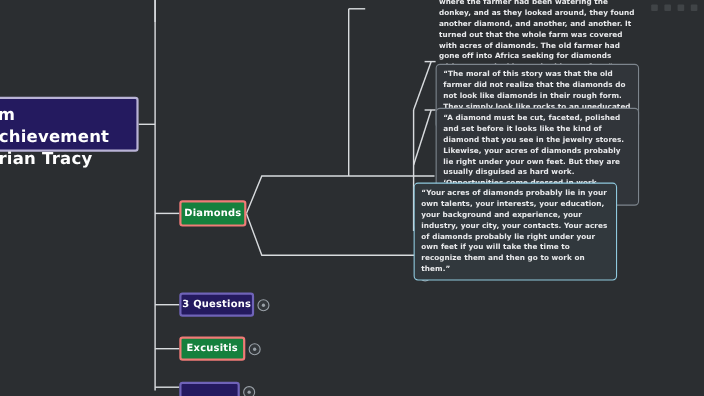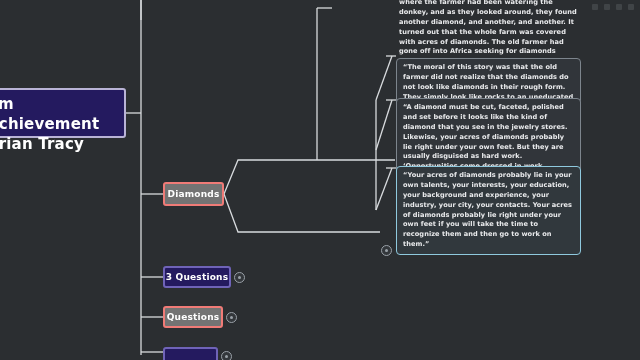--- a/index.html
+++ b/index.html
@@ -53,21 +53,21 @@
     flex-direction: column;
     align-items: flex-start;
   }
   .node-purple {
     background: #241a5f;
     border: 2px solid #6f63b8;
     font-size: 9px;
     padding: 0 8px;
   }
   .node-red {
-    background: #737373;
+    background: #15803d;
     border: 2px solid #f07b77;
     font-size: 9px;
     padding: 0 8px;
   }
   
   .note {
     position: absolute;
     box-sizing: border-box;
     color: #e9eaec;
     font-size: 6.6px;
@@ -190,33 +190,33 @@
   <div class="node node-red" style="left:163px; top:182px; width:61px; height:24px;">
     <span>Diamonds</span>
   </div>
 
   <div class="node node-purple" style="left:163px; top:266px; width:68px; height:22px;">
     <span>3 Questions</span>
   </div>
   <span class="badge" style="left:234px; top:272px;"></span>
 
   <div class="node node-red" style="left:163px; top:306px; width:60px; height:22px;">
-    <span>Questions</span>
+    <span>Excusitis</span>
   </div>
   <span class="badge" style="left:226px; top:312px;"></span>
 
   <div class="node node-purple" style="left:163px; top:347px; width:55px; height:20px;">
     <span></span>
   </div>
   <span class="badge" style="left:221px; top:351px;"></span>
 
 
   <span class="badge" style="left:381px; top:245px;"></span>
 
   <div class="note" style="left:399px; top:-2px; width:180px;">where the farmer had been watering the donkey, and as they looked around, they found another diamond, and another, and another. It turned out that the whole farm was covered with acres of diamonds. The old farmer had gone off into Africa seeking for diamonds without ever looking under his own feet.”</div>
 
   <div class="callout" style="left:396px; top:58px; width:185px;">“The moral of this story was that the old farmer did not realize that the diamonds do not look like diamonds in their rough form. They simply look like rocks to an uneducated eye.”</div>
 
   <div class="callout" style="left:396px; top:98px; width:185px;">“A diamond must be cut, faceted, polished and set before it looks like the kind of diamond that you see in the jewelry stores. Likewise, your acres of diamonds probably lie right under your own feet. But they are usually disguised as hard work. ‘Opportunities come dressed in work clothes.’”</div>
 
-  <div class="callout selected" style="left:396px; top:166px; width:185px;">“Your acres of diamonds probably lie in your own talents, your interests, your education, your background and experience, your industry, your city, your contacts. Your acres of diamonds probably lie right under your own feet if you will take the time to recognize them and then go to work on them.”</div>
+  <div class="callout selected" style="left:376px; top:166px; width:185px;">“Your acres of diamonds probably lie in your own talents, your interests, your education, your background and experience, your industry, your city, your contacts. Your acres of diamonds probably lie right under your own feet if you will take the time to recognize them and then go to work on them.”</div>
 
 </div>
 
 </body></html>

